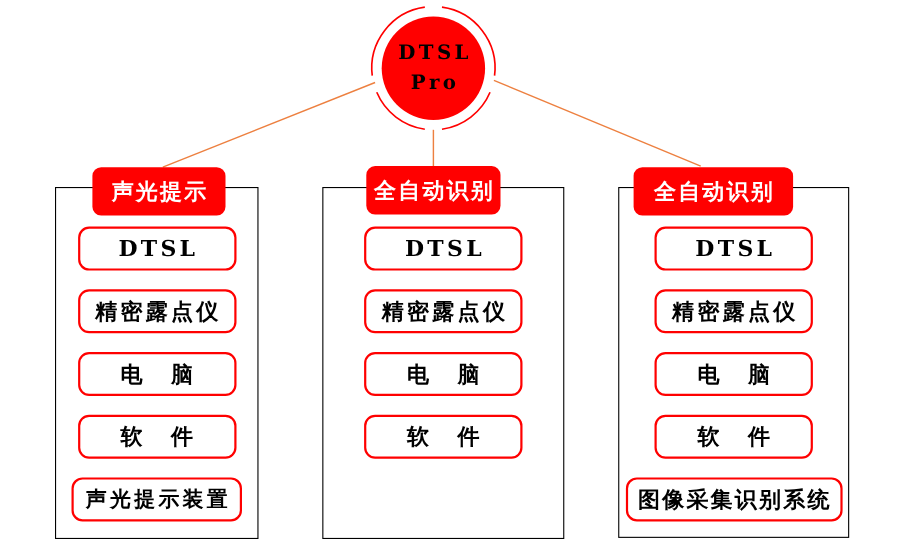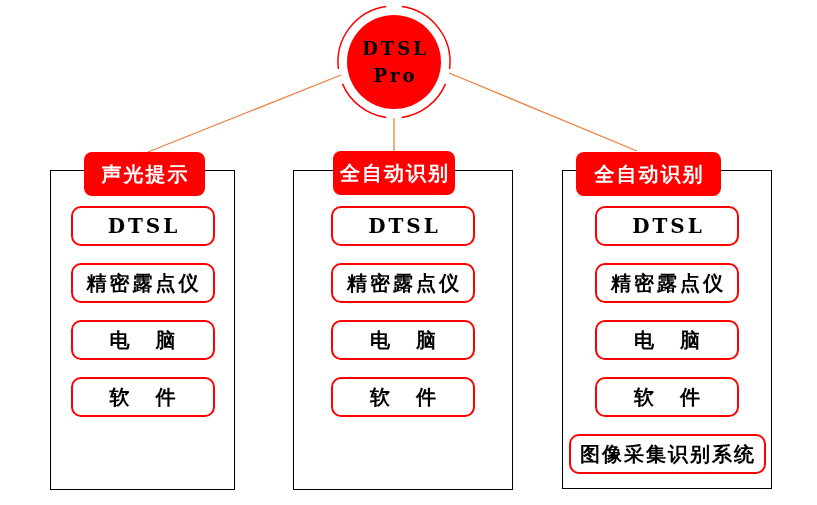--- a/index.html
+++ b/index.html
@@ -114,20 +114,21 @@
 
   <div class="branch-header bh1">声光提示</div>
   <div class="branch-header bh2">全自动识别</div>
   <div class="branch-header bh3">全自动识别</div>
 
   <div class="column c1">
     <div class="item">DTSL</div>
     <div class="item">精密露点仪</div>
     <div class="item">电　脑</div>
     <div class="item">软　件</div>
+    <div class="item wide">声光提示装置</div>
   </div>
 
   <div class="column c2">
     <div class="item">DTSL</div>
     <div class="item">精密露点仪</div>
     <div class="item">电　脑</div>
     <div class="item">软　件</div>
   </div>
 
   <div class="column c3">

